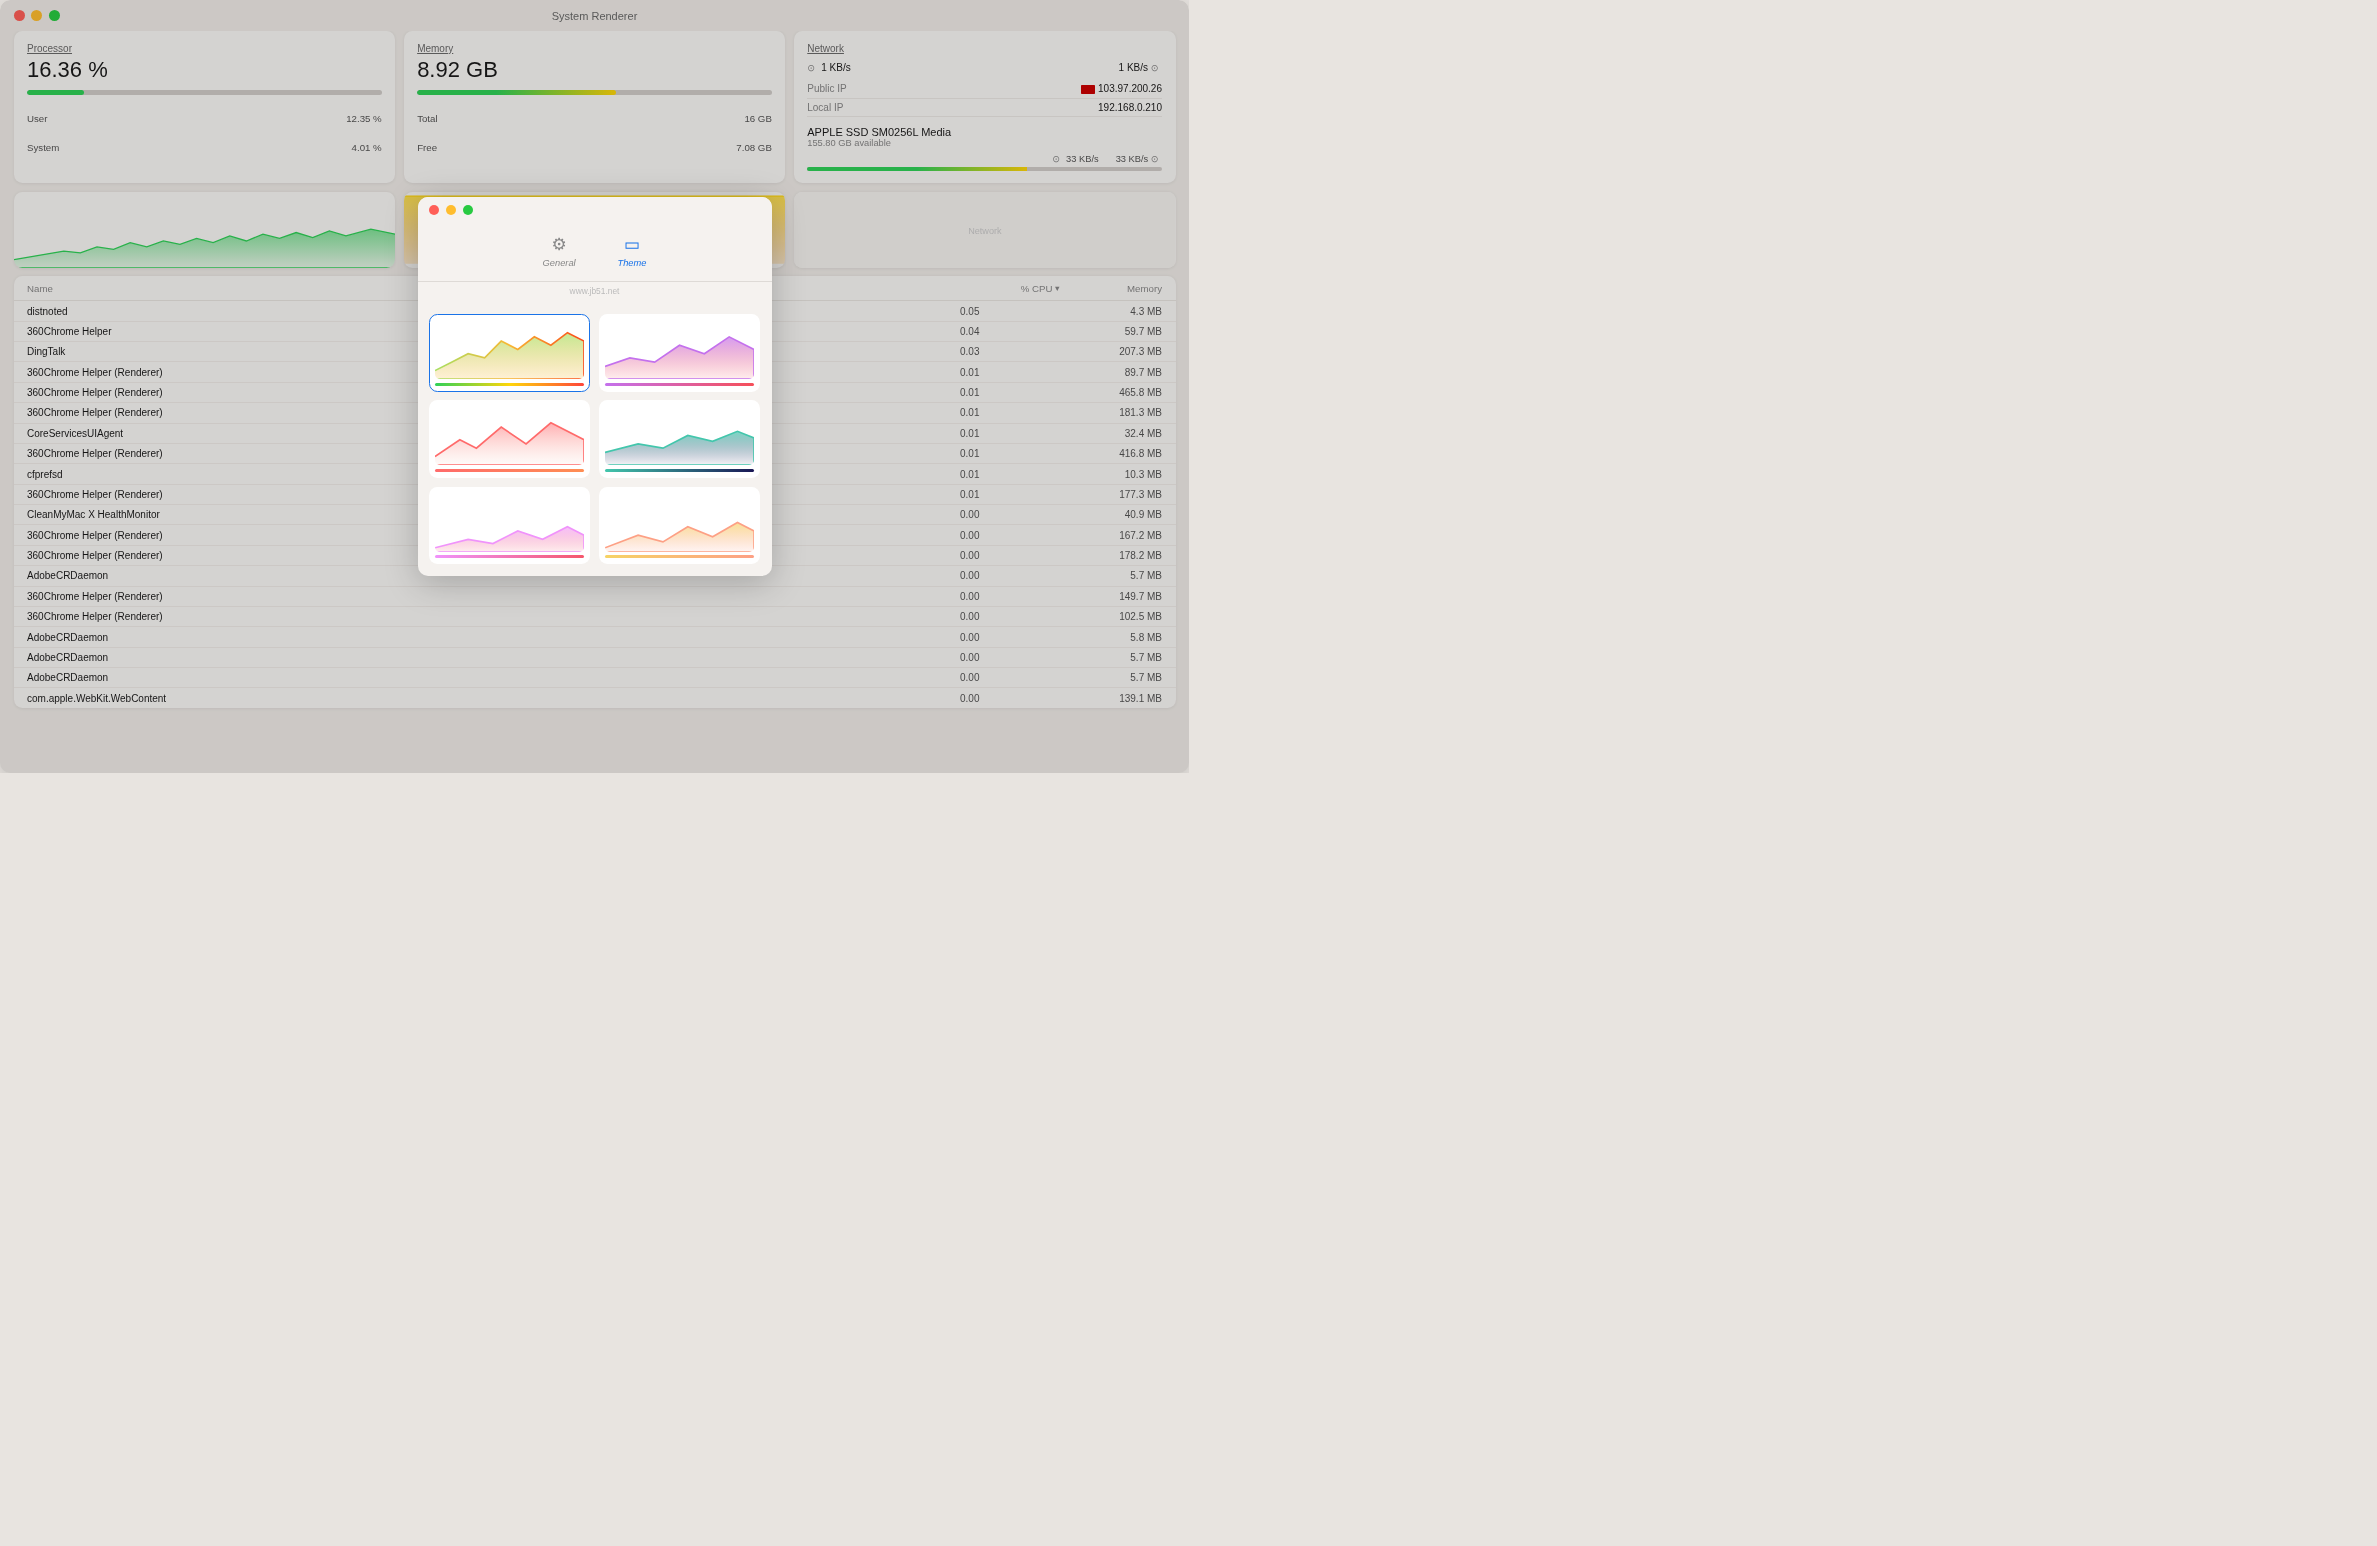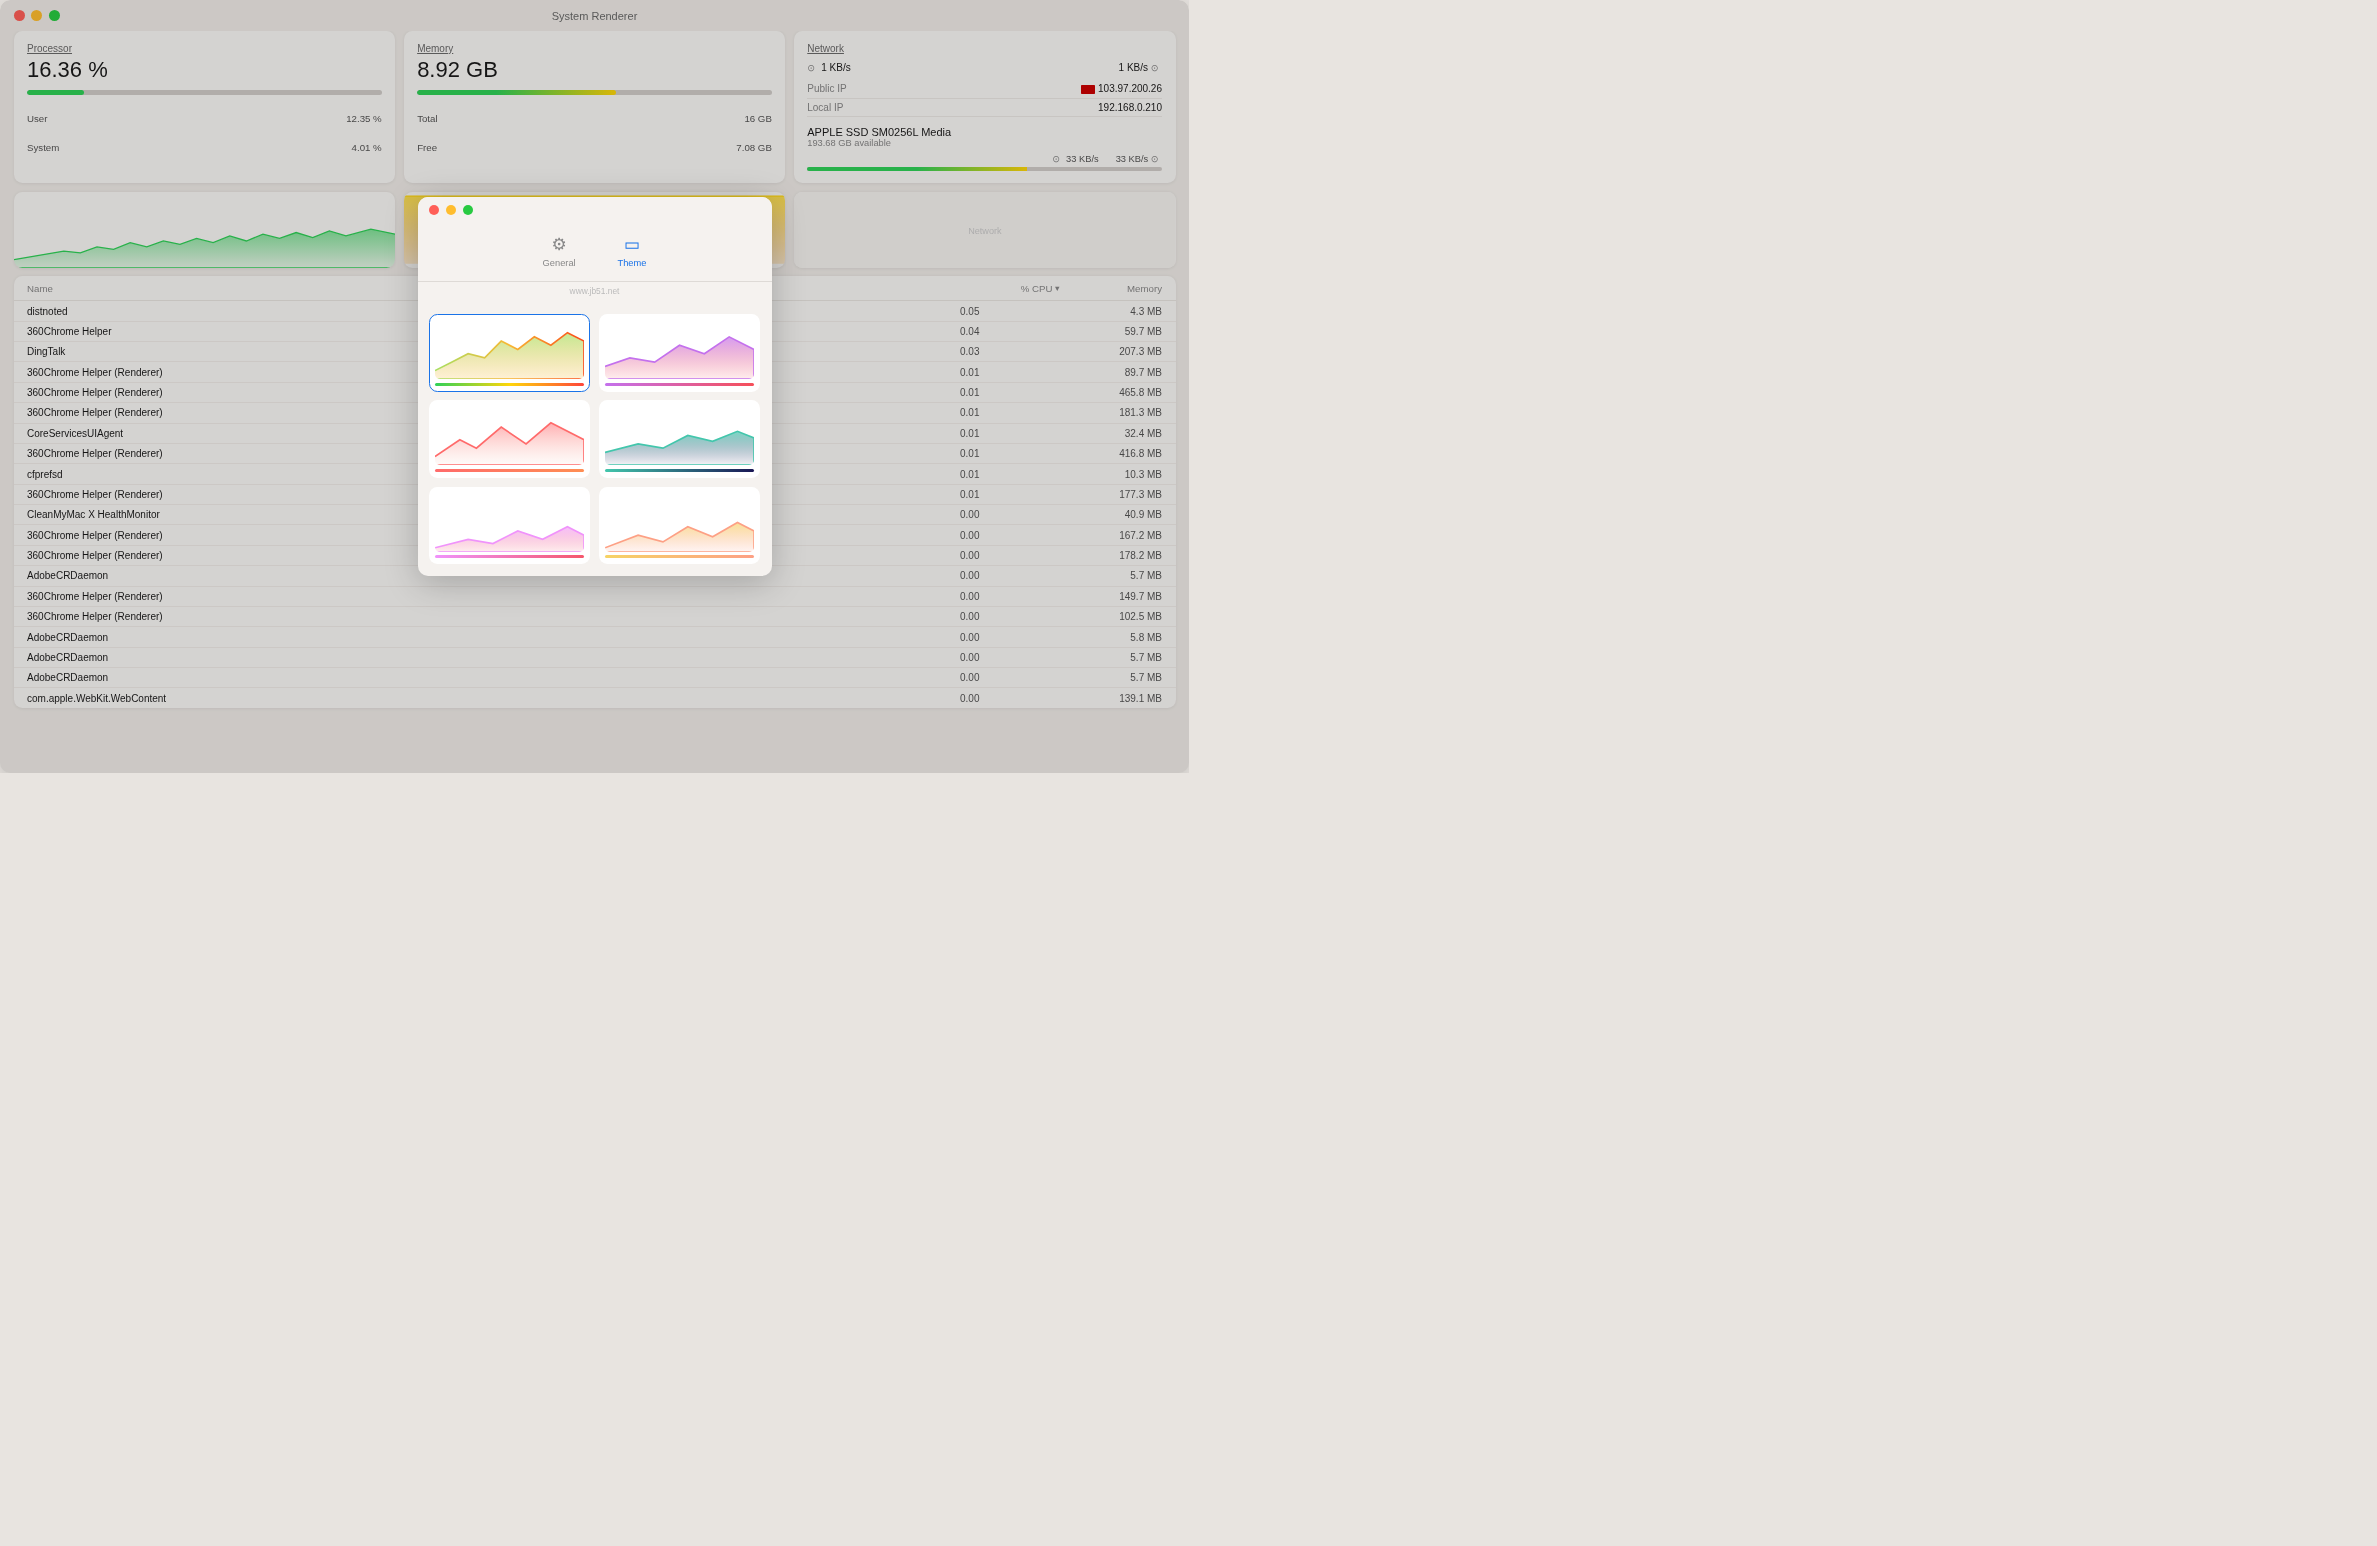--- a/index.html
+++ b/index.html
@@ -248,21 +248,21 @@
       flex-direction: column;
       align-items: center;
       gap: 3.4px;
       font-size: 9.3px;
       color: #888;
       cursor: pointer;
       padding: 3.4px 8.4px;
     }
     .modal-tab.active { color: #1a73e8; }
     .modal-tab-icon { font-size: 17px; }
-    .modal-tab-label { font-size: 9.3px; }
+    .modal-tab-label { font-size: 9.3px; font-style: italic; }
     .modal-watermark {
       text-align: center;
       font-size: 8.4px;
       color: #bbb;
       padding: 3.4px 0 6.7px;
     }
     .theme-grid {
       display: grid;
       grid-template-columns: 1fr 1fr;
       gap: 8.4px;
@@ -357,21 +357,21 @@
           <span class="network-value">
             <span class="flag"></span><span>103.97.200.26</span>
           </span>
         </div>
         <div class="network-row">
           <span class="network-label">Local IP</span>
           <span class="network-value">192.168.0.210</span>
         </div>
         <div class="ssd-section">
           <div class="ssd-title">APPLE SSD SM0256L Media</div>
-          <div class="ssd-subtitle">193.68 GB available</div>
+          <div class="ssd-subtitle">155.80 GB available</div>
           <div class="ssd-speed-row">
             <span>
               <span class="speed-icon">⊙</span>
               <span>33 KB/s</span>
             </span>
             <span>
               <span>33 KB/s</span>
               <span class="speed-icon">⊙</span>
             </span>
           </div>

